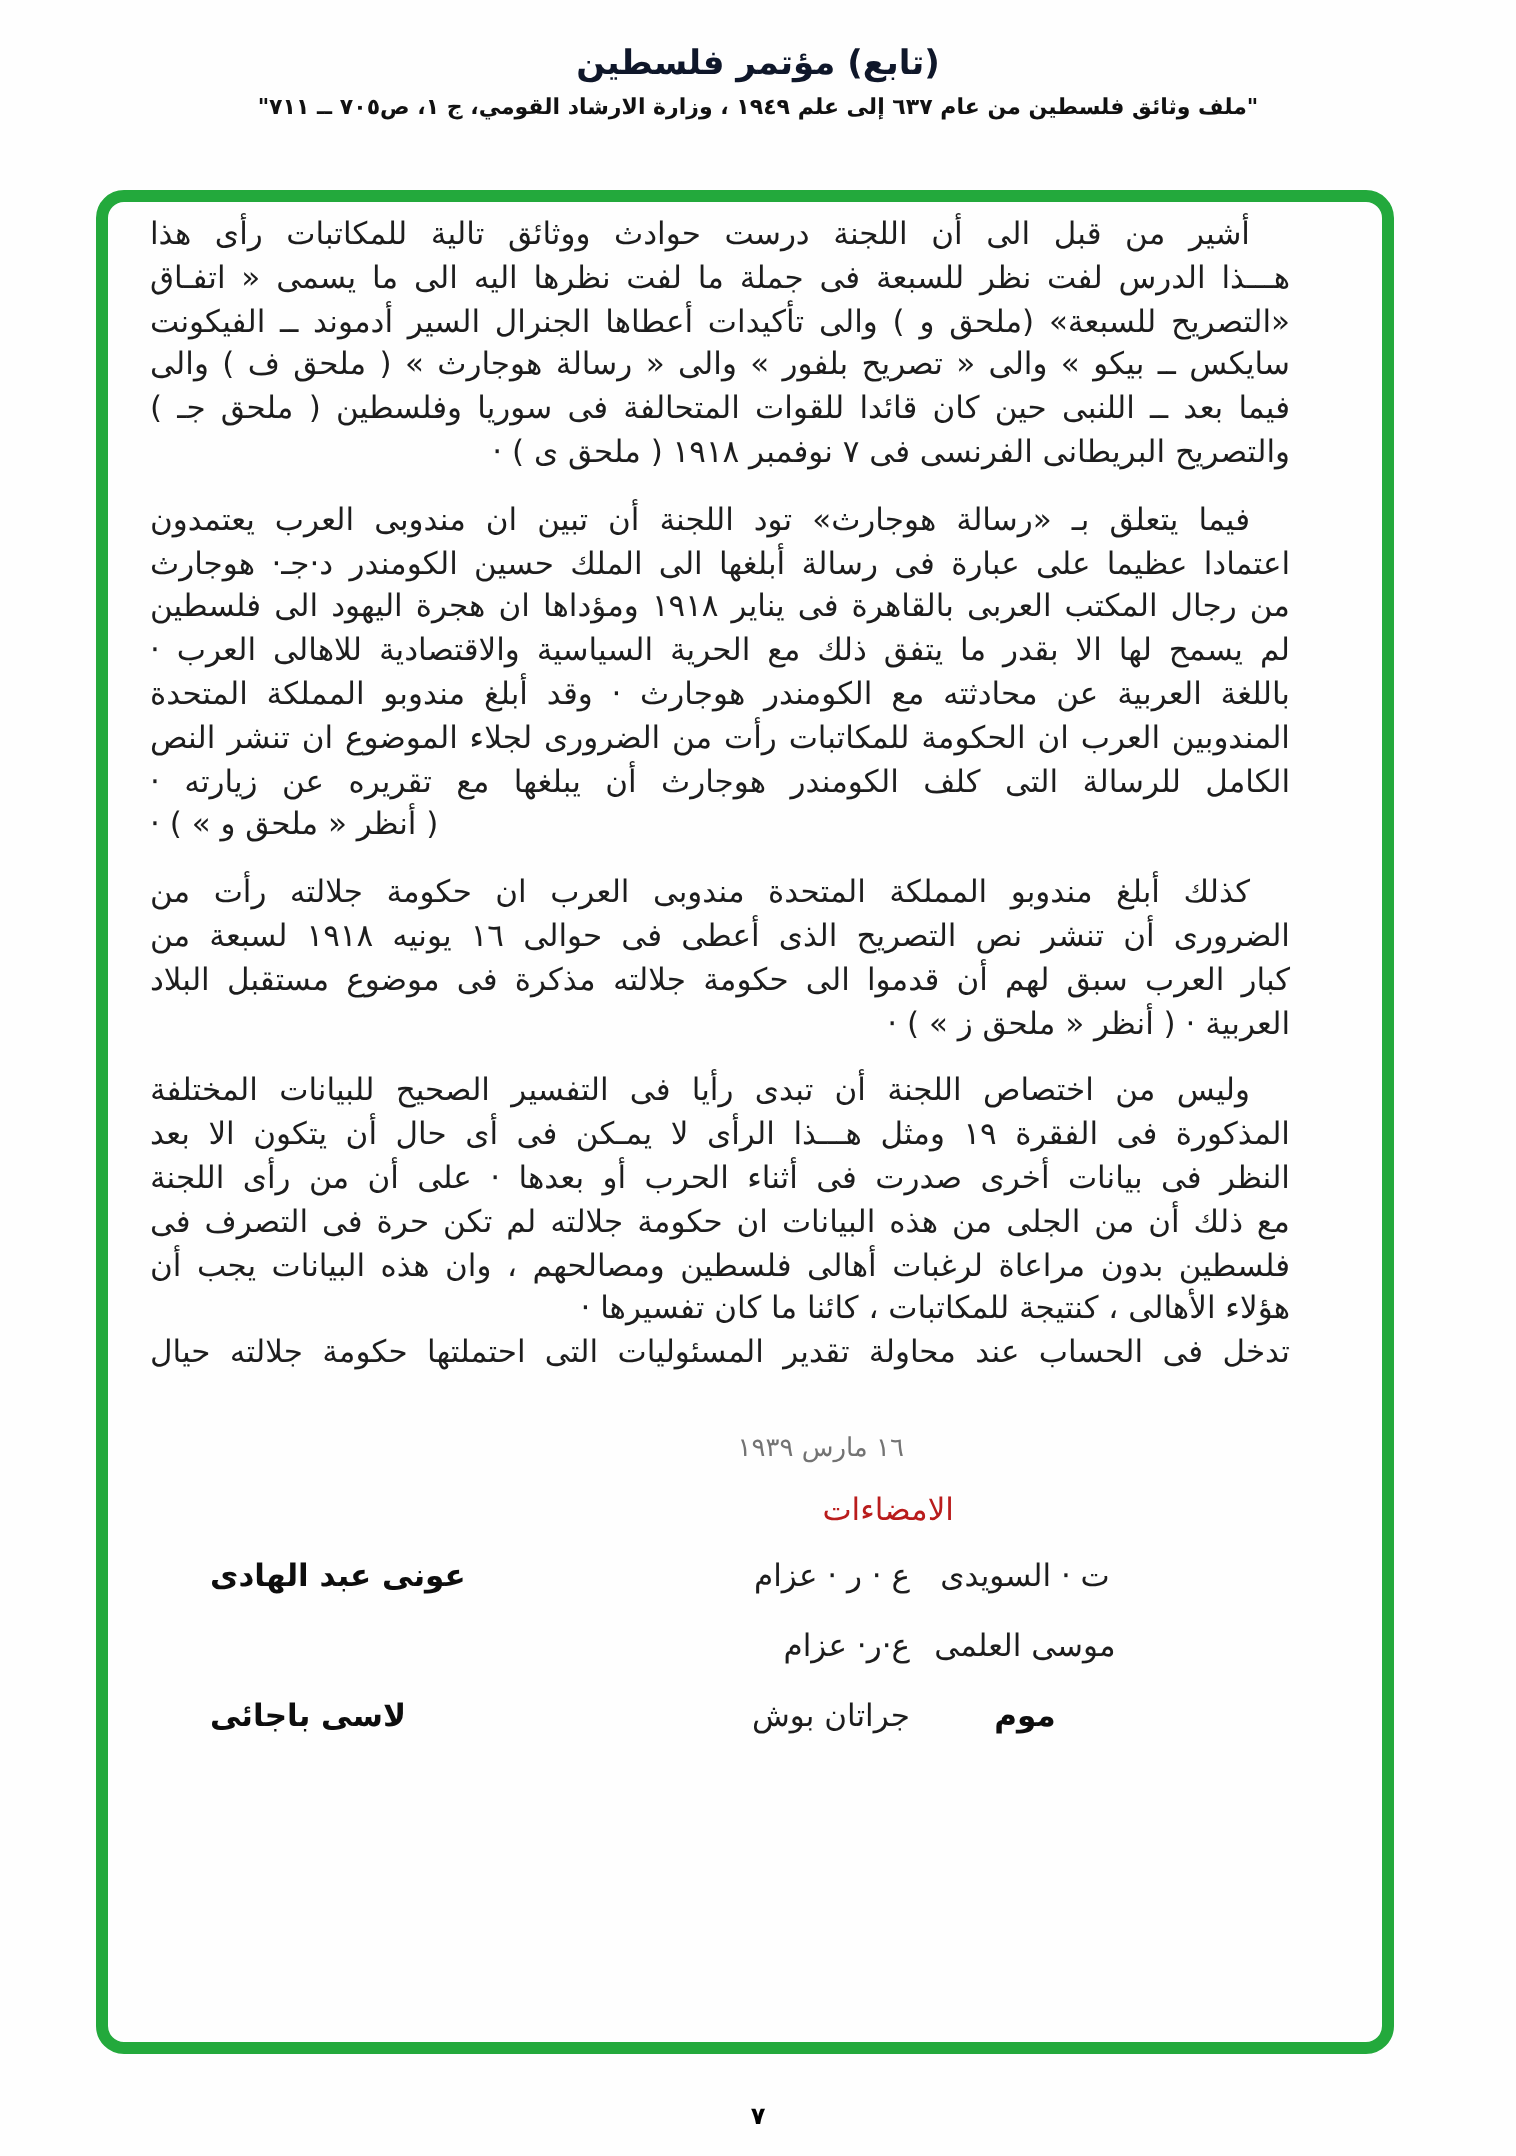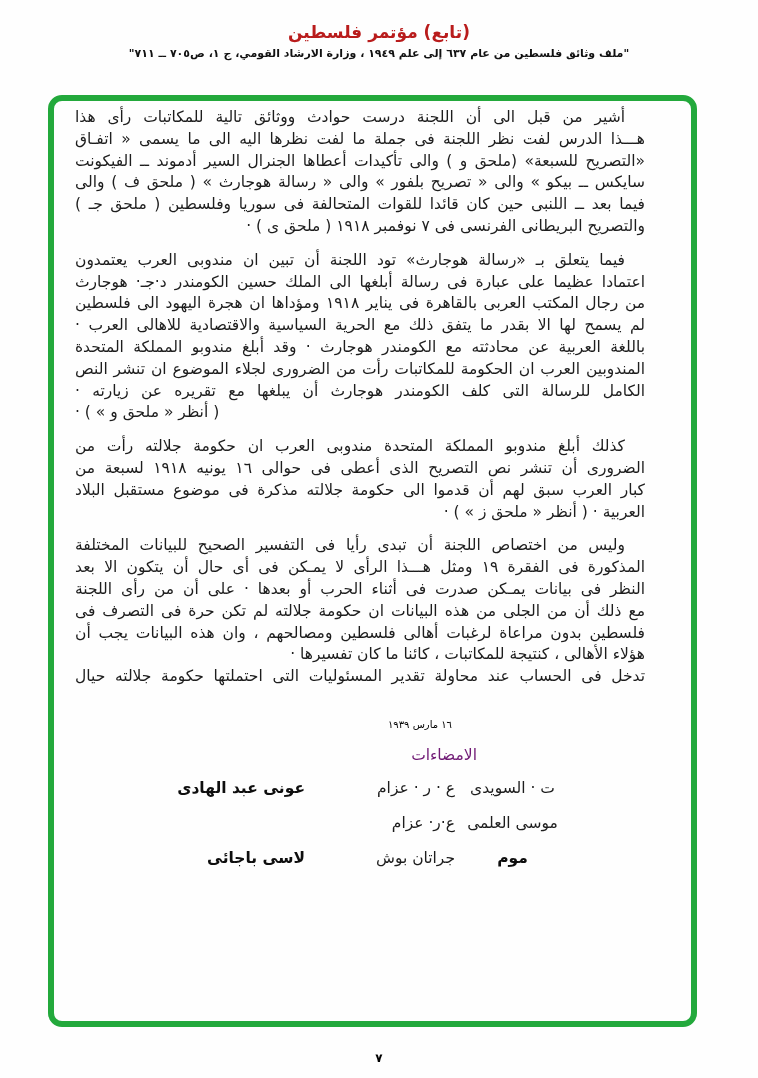--- a/index.html
+++ b/index.html
@@ -5,21 +5,21 @@
   html,body{margin:0;padding:0;}
   body{
     width:758px;height:1078px;position:relative;
     background:#fefefe;color:#222;
     font-family:"DejaVu Sans",sans-serif;
     overflow:hidden;
   }
   .hdr-title{
     position:absolute;top:22px;left:0;right:0;
     text-align:center;direction:rtl;
-    font-size:17px;font-weight:bold;color:#b91c1c;
+    font-size:17px;font-weight:bold;color:#0f172a;
     letter-spacing:0;
   }
   .hdr-citation{
     position:absolute;top:47px;left:0;right:0;
     text-align:center;direction:rtl;
     font-size:11px;font-weight:bold;color:#111;
   }
   .frame{
     position:absolute;left:48px;top:95px;
     width:637px;height:920px;
@@ -38,55 +38,55 @@
     font-size:15.5px;line-height:21.8px;color:#1d1d1d;
     text-align:justify;text-align-last:justify;
     white-space:nowrap;
   }
   .bl.first{padding-right:20px;}
   .bl.endr{text-align-last:right;}
   .bl.endl{text-align-last:left;}
   .date-line{
     direction:rtl;text-align:right;
     padding-right:193px;margin-top:26px;
-    font-size:10px;line-height:22px;color:#000000;
+    font-size:13px;line-height:22px;color:#737373;
   }
   .sig-heading{
     direction:rtl;text-align:right;
     padding-right:168px;margin-top:8px;
-    font-size:15.5px;line-height:22px;color:#701a75;
+    font-size:15.5px;line-height:22px;color:#b91c1c;
   }
   .sig-table{margin-top:5px;}
   .sig-row{
     display:grid;direction:rtl;
     grid-template-columns:190px 150px 1fr;
     height:35px;align-items:center;
     font-size:15.5px;color:#1d1d1d;
   }
   .sig-cell-r{text-align:center;padding-left:0;padding-right:75px;}
   .sig-cell-m{text-align:right;}
-  .sig-cell-l{text-align:right;padding-left:30px;}
+  .sig-cell-l{text-align:left;padding-left:30px;}
   .bold{font-weight:bold;color:#0e0e0e;}
   .pagenum{
     position:absolute;top:1051px;left:0;right:0;
     text-align:center;font-size:12px;font-weight:bold;color:#000;
   }
 </style>
 </head>
 <body>
 
 <div class="hdr-title">(تابع) مؤتمر فلسطين</div>
 <div class="hdr-citation">"ملف وثائق فلسطين من عام ٦٣٧ إلى علم ١٩٤٩ ، وزارة الارشاد القومي، ج ١، ص٧٠٥ ــ ٧١١"</div>
 
 <div class="frame">
   <div class="content">
 
     <div class="p">
       <div class="bl first">أشير من قبل الى أن اللجنة درست حوادث ووثائق تالية للمكاتبات رأى هذا</div>
-      <div class="bl">هـــذا الدرس لفت نظر اللجنة فى جملة ما لفت نظرها اليه الى ما يسمى « اتفـاق</div>
+      <div class="bl">هـــذا الدرس لفت نظر للسبعة فى جملة ما لفت نظرها اليه الى ما يسمى « اتفـاق</div>
       <div class="bl">«التصريح للسبعة» (ملحق و ) والى تأكيدات أعطاها الجنرال السير أدموند ــ الفيكونت</div>
       <div class="bl">سايكس ــ بيكو » والى « تصريح بلفور » والى « رسالة هوجارث » ( ملحق ف ) والى</div>
       <div class="bl">فيما بعد ــ اللنبى حين كان قائدا للقوات المتحالفة فى سوريا وفلسطين ( ملحق جـ )</div>
       <div class="bl endr">والتصريح البريطانى الفرنسى فى ٧ نوفمبر ١٩١٨ ( ملحق ى ) ·</div>
     </div>
 
     <div class="p">
       <div class="bl first">فيما يتعلق بـ «رسالة هوجارث» تود اللجنة أن تبين ان مندوبى العرب يعتمدون</div>
       <div class="bl">اعتمادا عظيما على عبارة فى رسالة أبلغها الى الملك حسين الكومندر د·جـ· هوجارث</div>
       <div class="bl">من رجال المكتب العربى بالقاهرة فى يناير ١٩١٨ ومؤداها ان هجرة اليهود الى فلسطين</div>
@@ -100,21 +100,21 @@
     <div class="p">
       <div class="bl first">كذلك أبلغ مندوبو المملكة المتحدة مندوبى العرب ان حكومة جلالته رأت من</div>
       <div class="bl">الضرورى أن تنشر نص التصريح الذى أعطى فى حوالى ١٦ يونيه ١٩١٨ لسبعة من</div>
       <div class="bl">كبار العرب سبق لهم أن قدموا الى حكومة جلالته مذكرة فى موضوع مستقبل البلاد</div>
       <div class="bl endr">العربية · ( أنظر « ملحق ز » ) ·</div>
     </div>
 
     <div class="p">
       <div class="bl first">وليس من اختصاص اللجنة أن تبدى رأيا فى التفسير الصحيح للبيانات المختلفة</div>
       <div class="bl">المذكورة فى الفقرة ١٩ ومثل هـــذا الرأى لا يمـكن فى أى حال أن يتكون الا بعد</div>
-      <div class="bl">النظر فى بيانات يمـكن صدرت فى أثناء الحرب أو بعدها · على أن من رأى اللجنة</div>
+      <div class="bl">النظر فى بيانات أخرى صدرت فى أثناء الحرب أو بعدها · على أن من رأى اللجنة</div>
       <div class="bl">مع ذلك أن من الجلى من هذه البيانات ان حكومة جلالته لم تكن حرة فى التصرف فى</div>
       <div class="bl">فلسطين بدون مراعاة لرغبات أهالى فلسطين ومصالحهم ، وان هذه البيانات يجب أن</div>
       <div class="bl endr">هؤلاء الأهالى ، كنتيجة للمكاتبات ، كائنا ما كان تفسيرها ·</div>
       <div class="bl">تدخل فى الحساب عند محاولة تقدير المسئوليات التى احتملتها حكومة جلالته حيال</div>
     </div>
 
     <div class="date-line">١٦ مارس ١٩٣٩</div>
     <div class="sig-heading">الامضاءات</div>
 
     <div class="sig-table">

